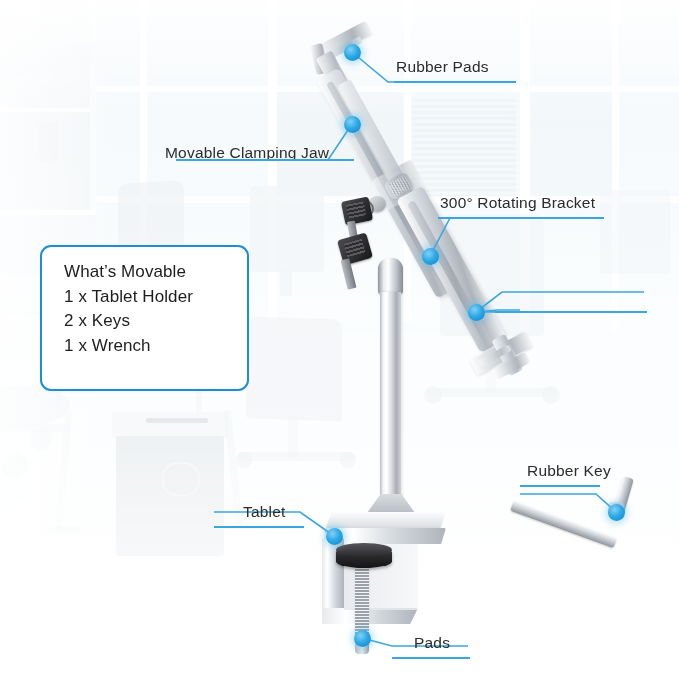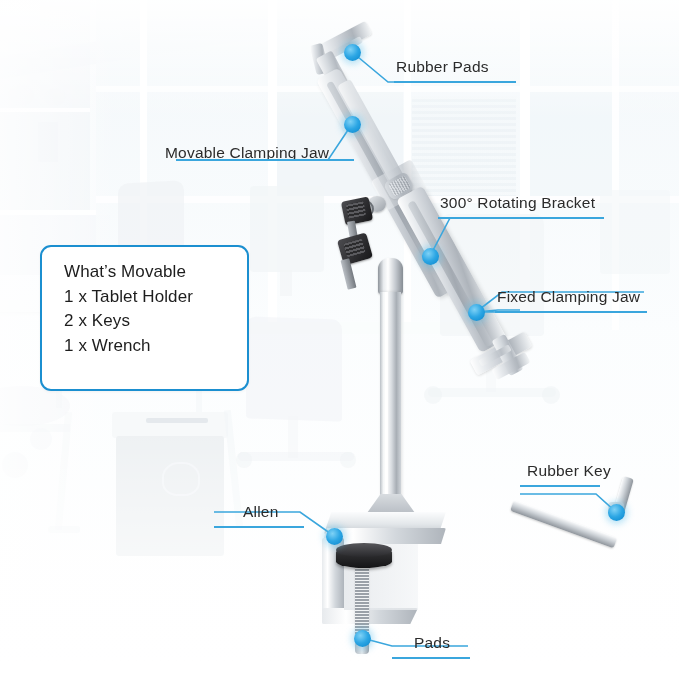--- a/index.html
+++ b/index.html
@@ -229,24 +229,23 @@
 
   <div class="label" style="left:396px;top:58px;">Rubber Pads</div>
   <div class="uline" style="left:394px;top:81px;width:122px;"></div>
 
   <div class="label" style="left:165px;top:144px;">Movable Clamping Jaw</div>
   <div class="uline" style="left:176px;top:159px;width:178px;"></div>
 
   <div class="label" style="left:440px;top:194px;">300° Rotating Bracket</div>
   <div class="uline" style="left:438px;top:217px;width:166px;"></div>
 
-  <div class="label" style="left:497px;top:288px;">Fixed Clamping Jaw</div>
   <div class="uline" style="left:495px;top:311px;width:152px;"></div>
 
-  <div class="label" style="left:243px;top:503px;">Allen</div>
+  <div class="label" style="left:243px;top:503px;">Tablet</div>
   <div class="uline" style="left:214px;top:526px;width:90px;"></div>
 
   <div class="label" style="left:527px;top:462px;">Rubber Key</div>
   <div class="uline" style="left:520px;top:485px;width:80px;"></div>
 
   <div class="label" style="left:414px;top:634px;">Pads</div>
   <div class="uline" style="left:392px;top:657px;width:78px;"></div>
 
   <div class="incbox">
     <ul>

